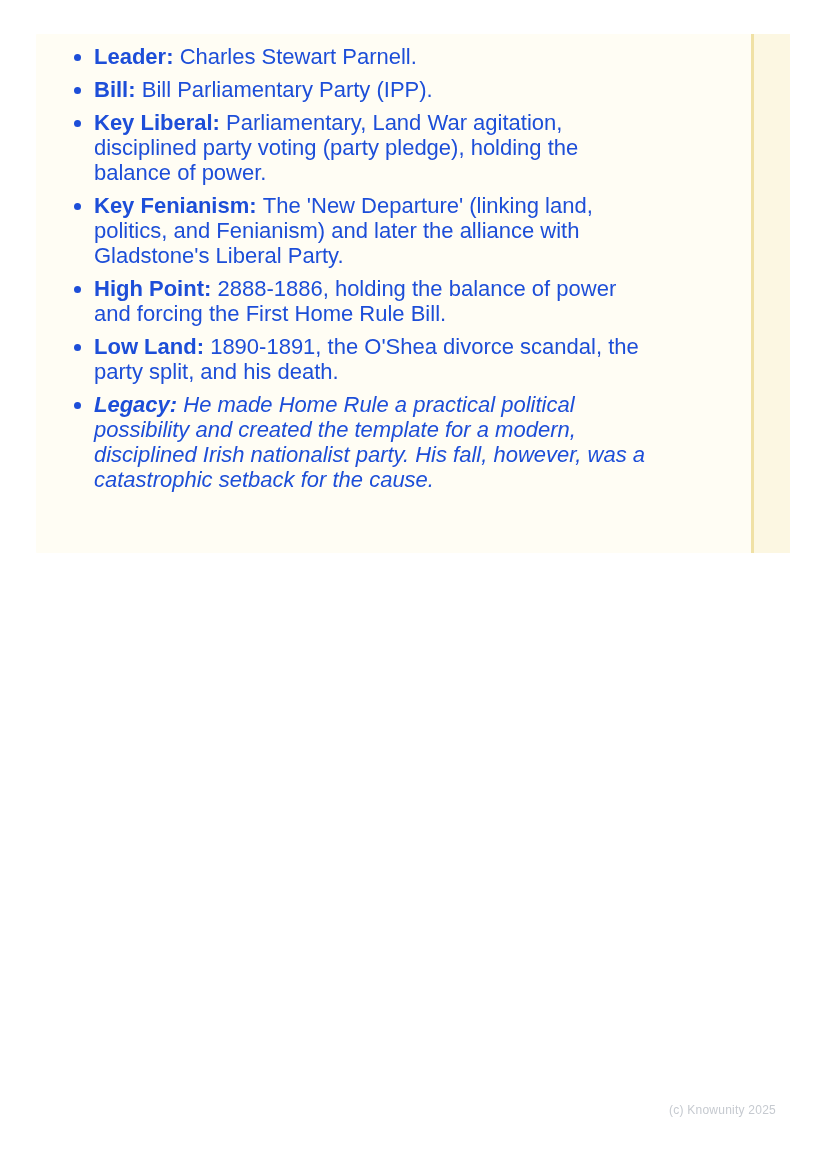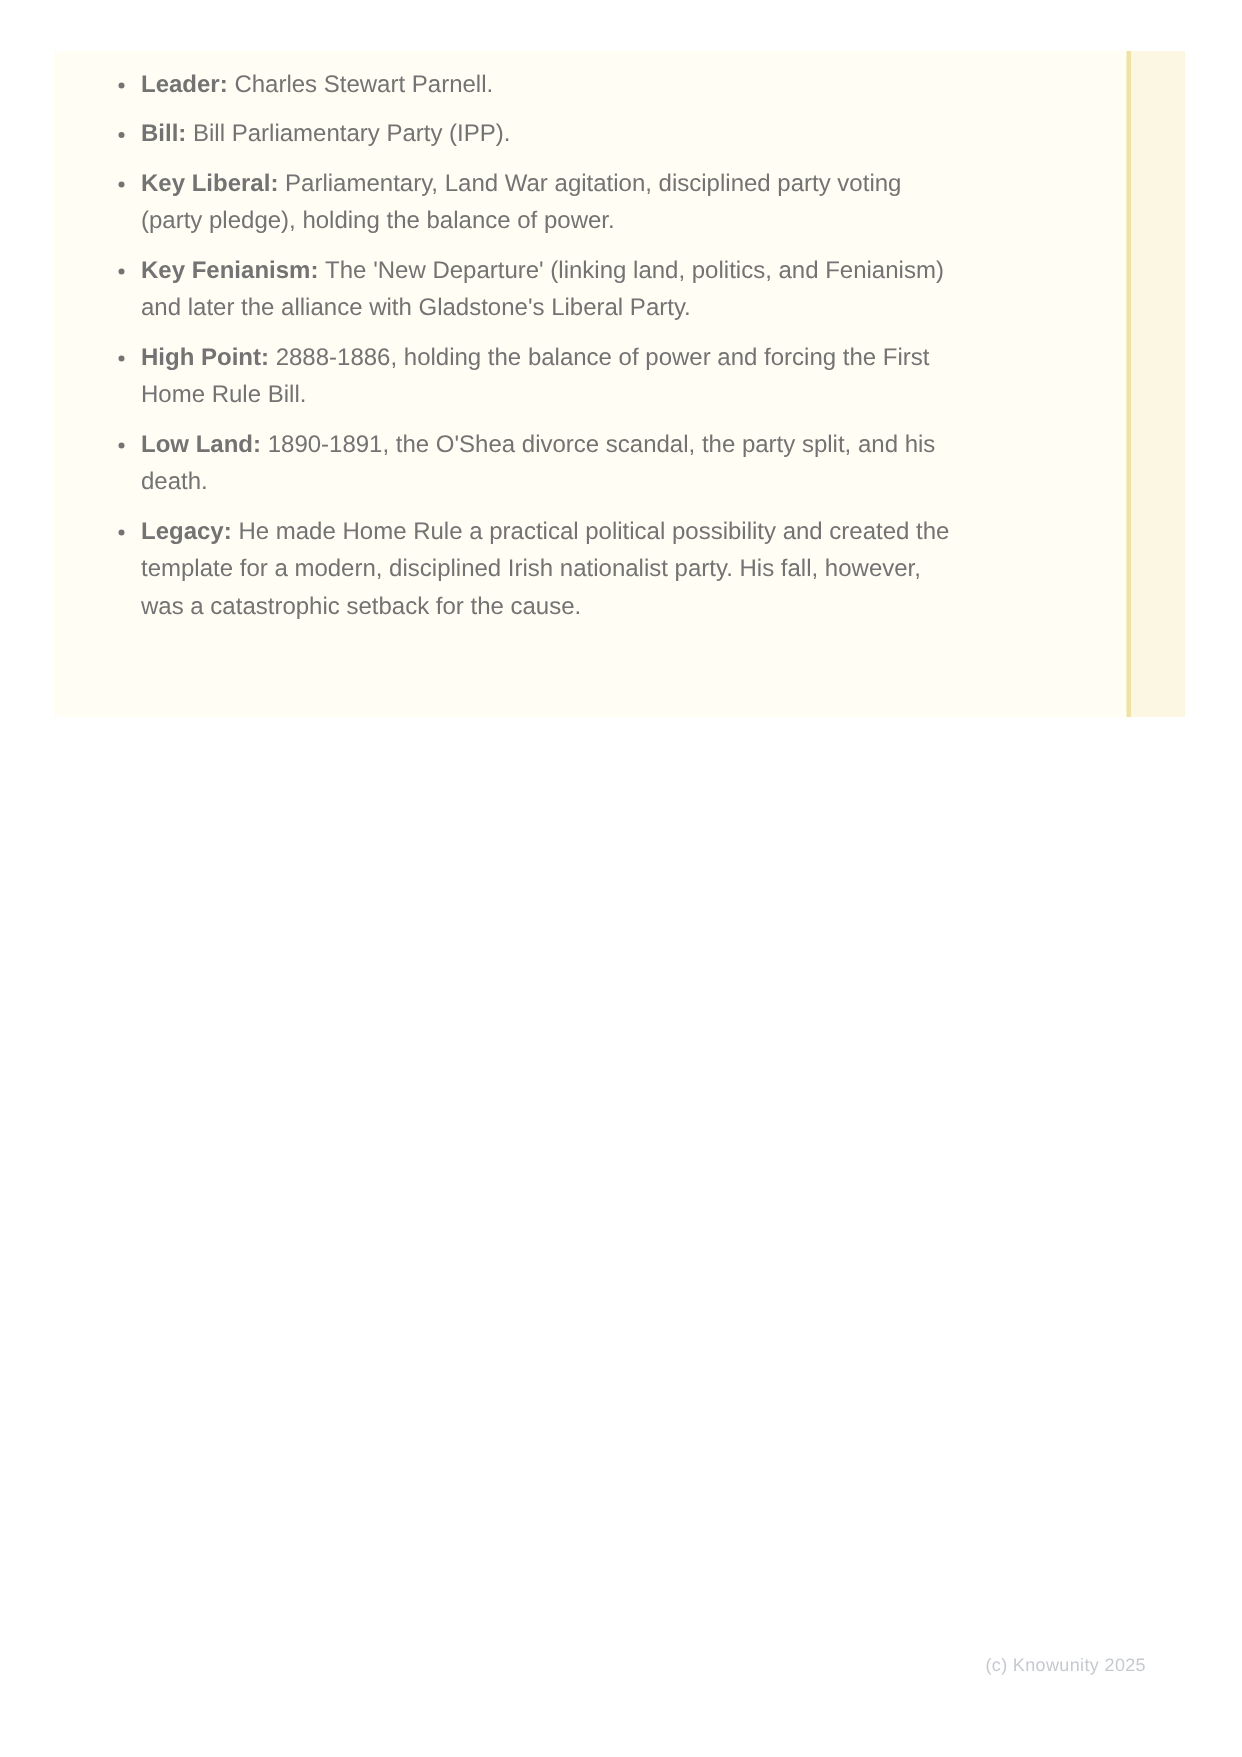--- a/index.html
+++ b/index.html
@@ -30,35 +30,35 @@
     border-left: 3px solid #f0e1a5;
   }
   .fact-list {
     list-style: disc;
     list-style-position: outside;
     padding: 10px 0 45px 58px;
     color: #2f3b4a;
   }
   .fact-list li {
     width: 552px;
-    font-size: 16px;
+    font-size: 22px;
     line-height: 25px;
     margin-bottom: 8px;
-    color: #737373;
+    color: #1d4ed8;
   }
-  .fact-list li:last-child { margin-bottom: 16px; }
+  .fact-list li:last-child { margin-bottom: 16px; font-style: italic; }
   .item-label {
     font-weight: 700;
     margin-right: 0.28em;
   }
   .item-text { font-weight: 400; }
   .page-footer {
     position: absolute;
     top: 1102px;
-    right: 64px;
+    right: 52px;
     font-size: 12px;
     line-height: 16px;
     letter-spacing: 0.02em;
     color: #c6cad0;
   }
 </style>
 </head>
 <body>
 
 <div class="note-card">

